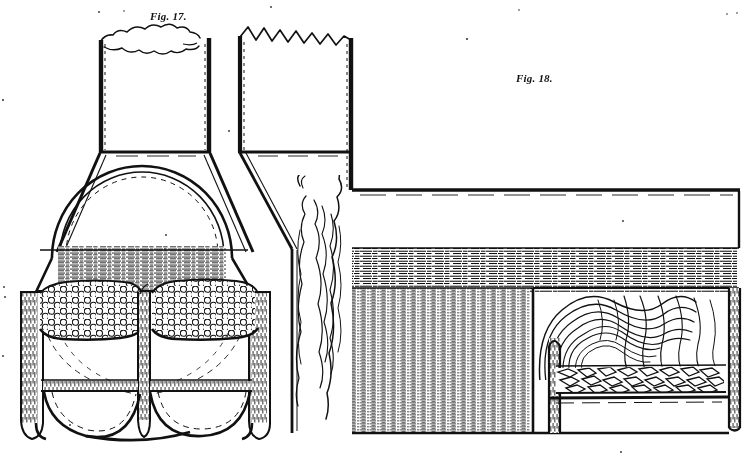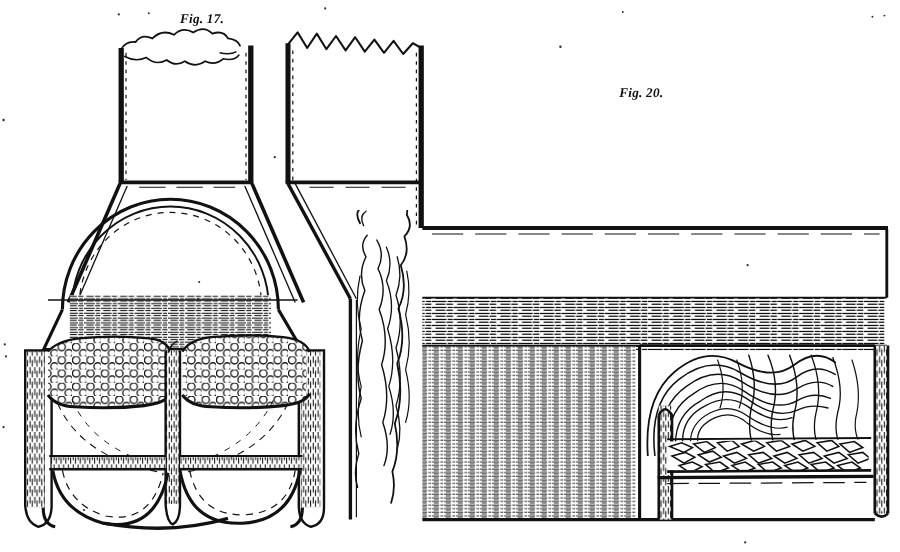--- a/index.html
+++ b/index.html
@@ -24,21 +24,21 @@
   #label-18{left:516px;top:72px;}
   svg{display:block;}
 </style>
 </head>
 <body>
 
 <div id="plate">
 
   <span class="fig-label" id="label-17">Fig. 17.</span>
 
-  <span class="fig-label" id="label-18">Fig. 20.</span>
+  <span class="fig-label" id="label-18">Fig. 18.</span>
 
   <svg width="750" height="460" viewBox="0 0 750 460">
     <defs>
 
       <pattern id="hatchH" width="14" height="4" patternUnits="userSpaceOnUse">
         <rect width="14" height="4" fill="#ffffff"></rect>
         <rect x="0" y="0.6" width="9" height="0.9" fill="#141414"></rect>
         <rect x="10" y="0.6" width="3.2" height="0.9" fill="#141414"></rect>
         <rect x="2" y="2.4" width="6" height="0.9" fill="#141414"></rect>
         <rect x="9.2" y="2.4" width="4.4" height="0.9" fill="#141414"></rect>

